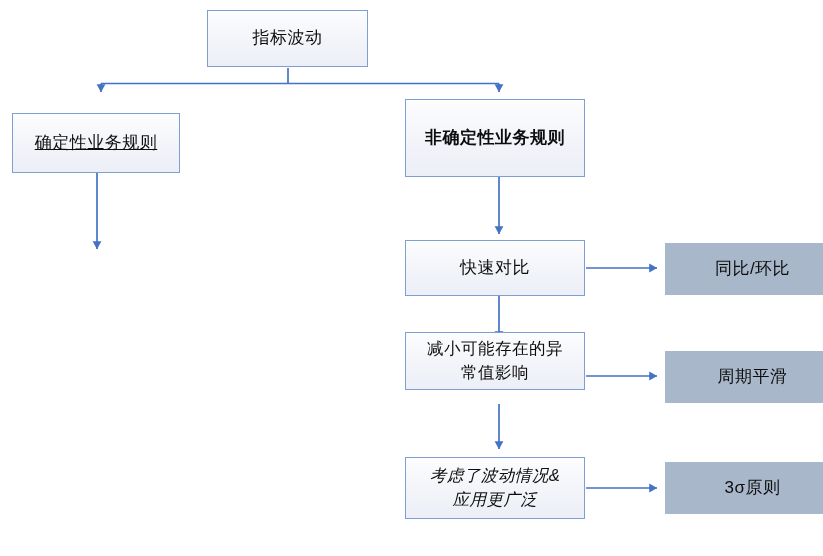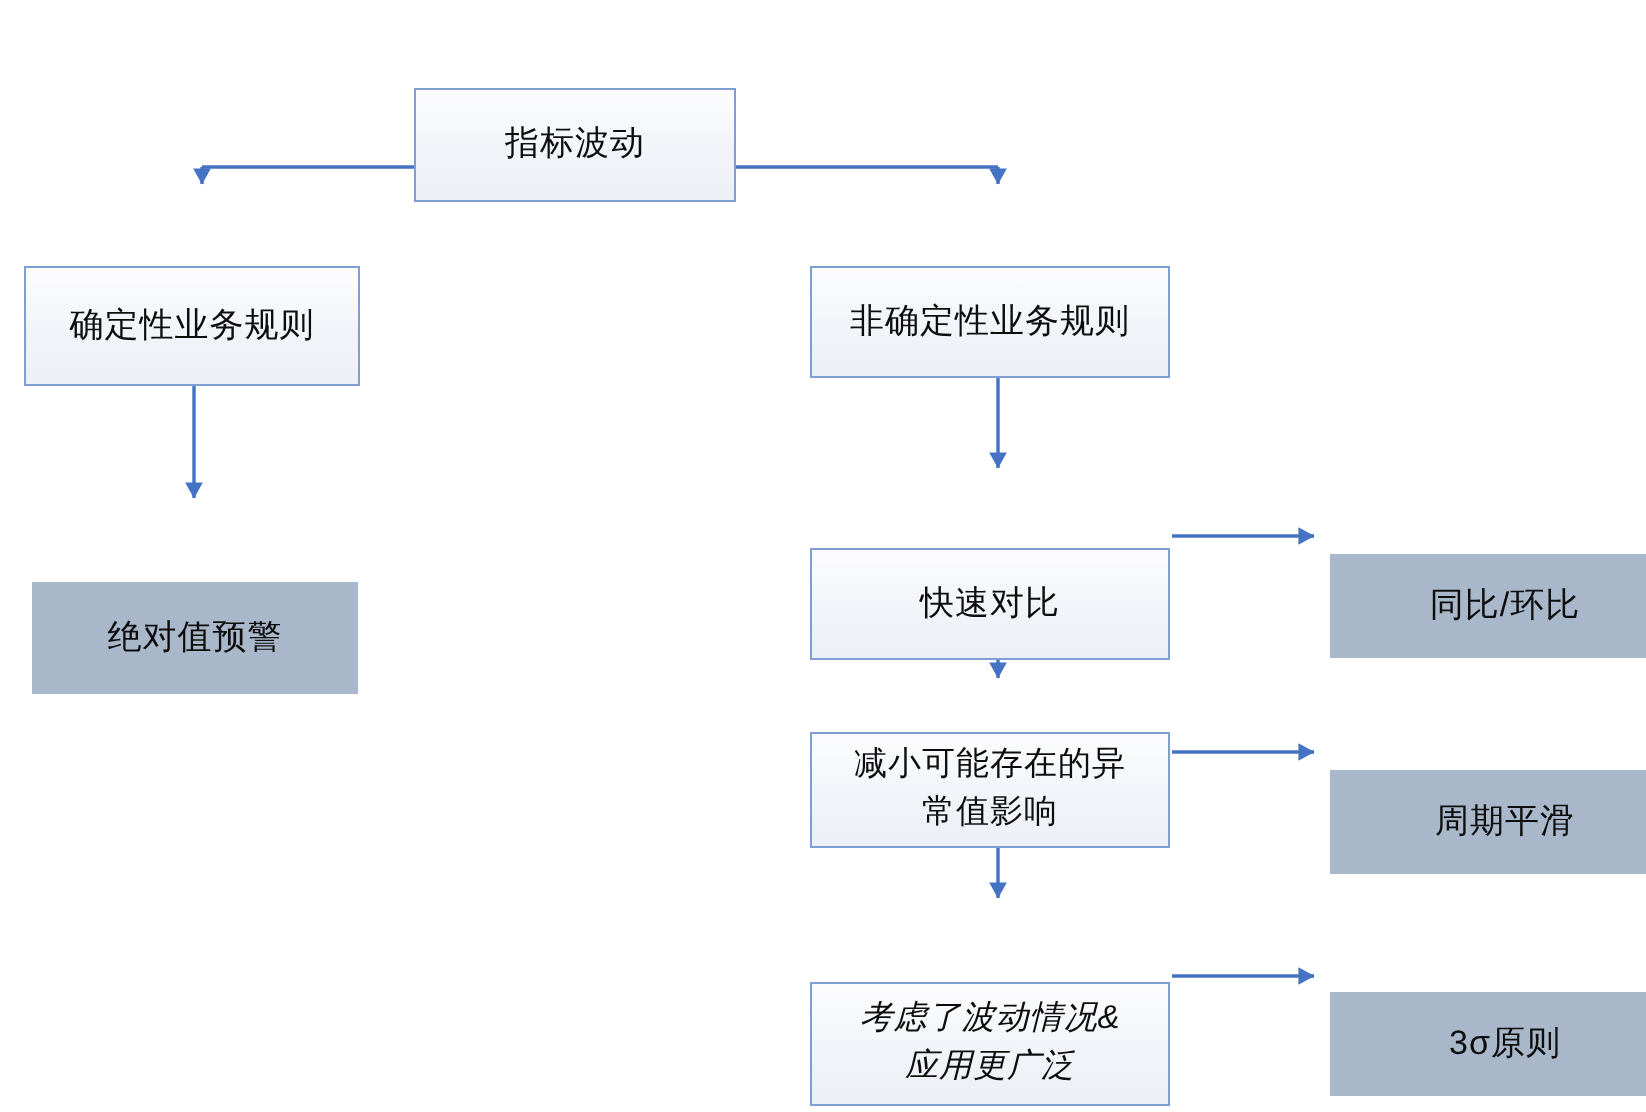--- a/index.html
+++ b/index.html
@@ -16,21 +16,20 @@
   .node{
     position:absolute;
     box-sizing:border-box;
     display:flex;align-items:center;justify-content:center;
     text-align:center;
     color:#0d0d0d;
     font-size:17px;
     line-height:1.35;
     letter-spacing:0.5px;
     white-space:pre-line;
-    margin-top:34px;
   }
   .node.light{
     border:1px solid #7f9fd4;
     background:linear-gradient(180deg,#fdfdfe 0%,#f2f4f9 55%,#eceff6 100%);
   }
   .node.filled{
     border:1px solid #a8b7cc;
     background:#a9b7ca;
   }
   .node.two-line{font-size:16.5px;line-height:1.45;}
@@ -69,25 +68,24 @@
       <path d="M499,404 L499,449" marker-end="url(#arrow-down)"></path>
 
       <path d="M586,268 L657,268" marker-end="url(#arrow-right)"></path>
       <path d="M586,376 L657,376" marker-end="url(#arrow-right)"></path>
       <path d="M586,488 L657,488" marker-end="url(#arrow-right)"></path>
     </g>
   </svg>
 
   <div class="node light" style="left:207px;top:10px;width:161px;height:57px;">指标波动</div>
 
-  <div class="node light" style="left:12px;top:99px;width:168px;height:60px;">确定性业务规则</div>
+  <div class="node light" style="left:12px;top:113px;width:168px;height:60px;text-decoration:underline;">确定性业务规则</div>
 
-  <div class="node light" style="left:405px;top:99px;width:180px;height:56px;">非确定性业务规则</div>
+  <div class="node light" style="left:405px;top:99px;width:180px;height:78px;font-weight:bold;">非确定性业务规则</div>
 
-  <div class="node filled" style="left:16px;top:257px;width:163px;height:56px;">绝对值预警</div>
 
   <div class="node light" style="left:405px;top:240px;width:180px;height:56px;">快速对比</div>
 
   <div class="node light two-line" style="left:405px;top:332px;width:180px;height:58px;">减小可能存在的异
 常值影响</div>
 
   <div class="node light two-line" style="left:405px;top:457px;width:180px;height:62px;font-style:italic;">考虑了波动情况&amp;
 应用更广泛</div>
 
   <div class="node filled" style="left:665px;top:243px;width:175px;height:52px;">同比/环比</div>

